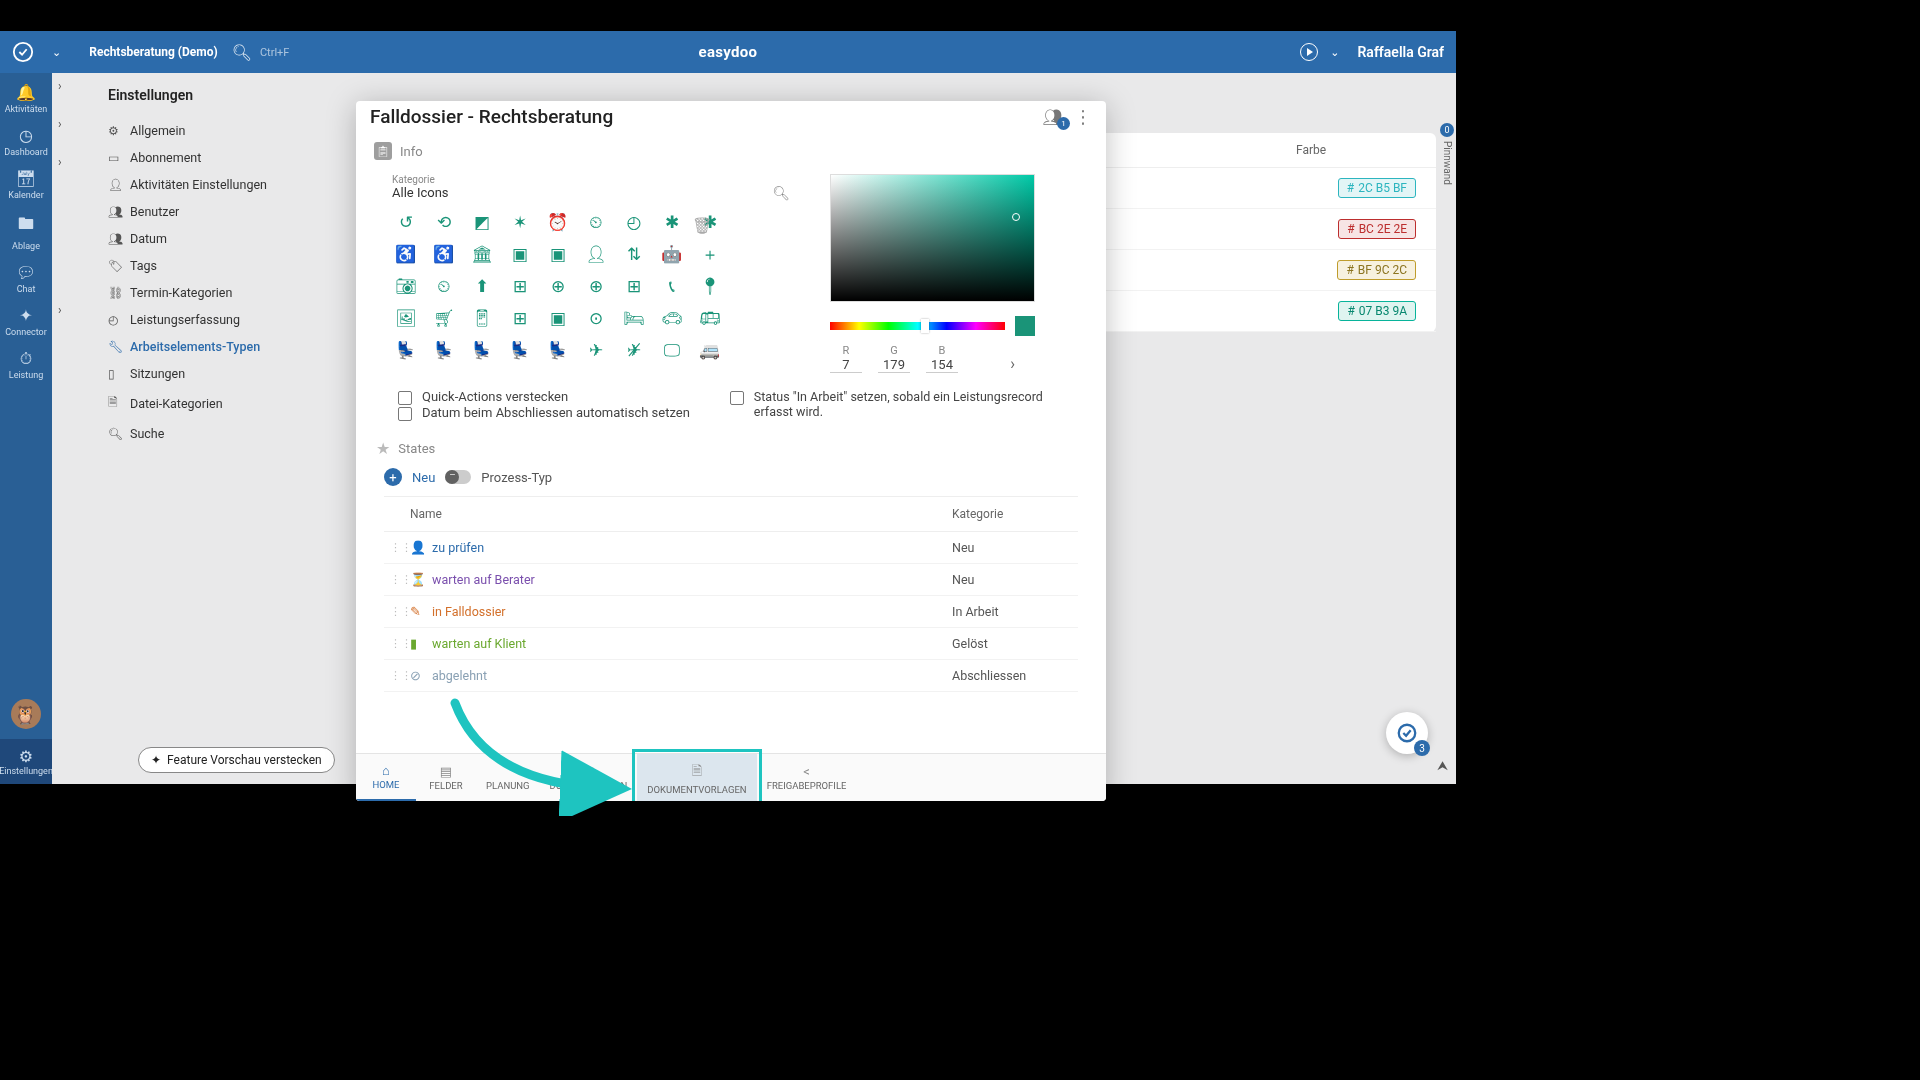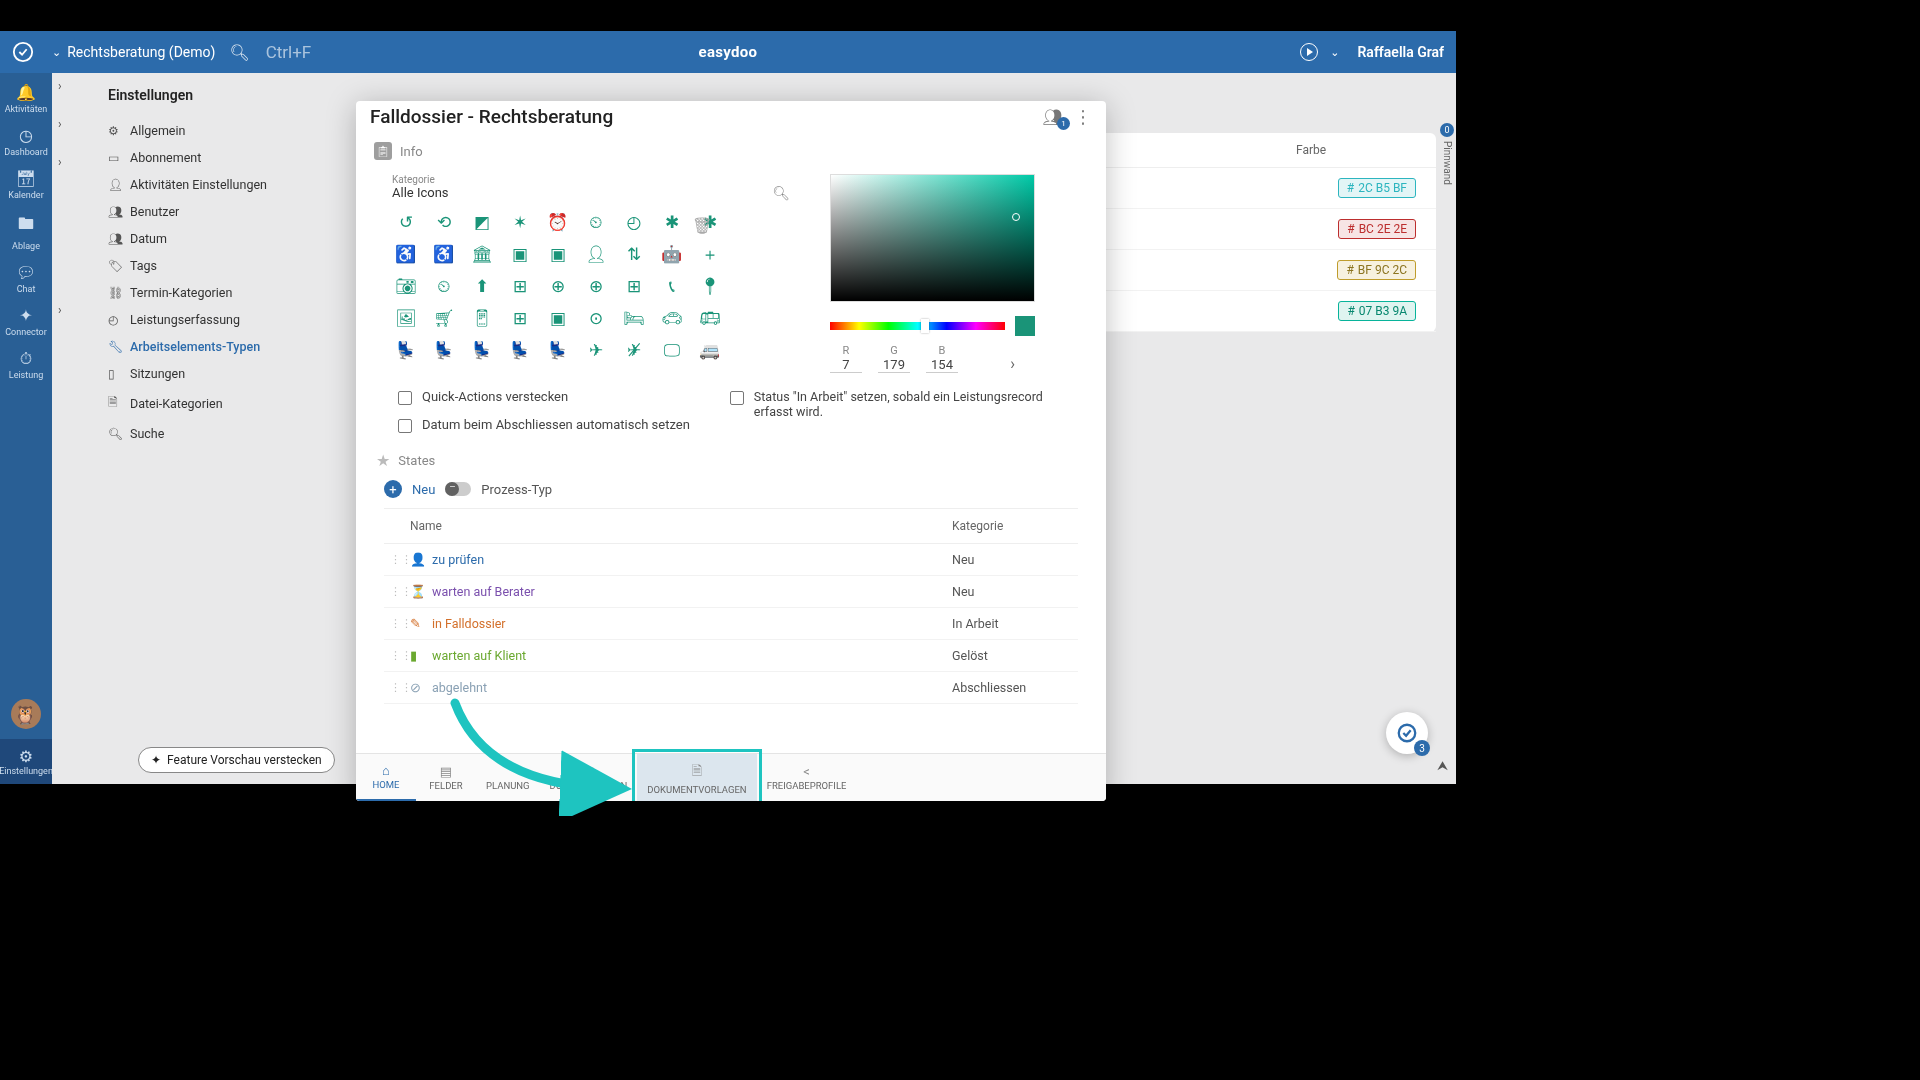--- a/index.html
+++ b/index.html
@@ -1,23 +1,23 @@
 <!DOCTYPE html>
 <html><head>
 <meta charset="utf-8">
 <style>
 * { margin: 0; padding: 0; box-sizing: border-box; font-family: -apple-system, BlinkMacSystemFont, "Segoe UI", Roboto, sans-serif; }
 body { background: #000; width: 1456px; height: 816px; overflow: hidden; position: relative; }
 .app-window { position: absolute; top: 31px; left: 0; right: 0; bottom: 32px; background: #e9e9ea; }
 .top-bar { background: #2c6bab; height: 42px; display: flex; align-items: center; padding: 0 12px; color: #fff; }
 .top-bar .check-logo { width: 22px; height: 22px; margin-right: 18px; }
 .top-bar .chev { margin-right: 6px; font-size: 11px; }
-.top-bar .proj { font-weight: 400; font-size: 14px; }
+.top-bar .proj { font-weight: 700; font-size: 12px; margin-left: 22px; }
 .top-bar .search-icn { margin-left: 14px; opacity: .85; }
-.top-bar .search-hint { margin-left: 16px; opacity: .6; font-size: 17px; }
+.top-bar .search-hint { margin-left: 8px; opacity: .6; font-size: 11px; }
 .top-bar .center-title { position: absolute; left: 50%; transform: translateX(-50%); font-weight: 700; font-size: 15px; letter-spacing: .3px; }
 .top-bar .right { margin-left: auto; display: flex; align-items: center; gap: 12px; }
 .top-bar .play-circle { width: 18px; height: 18px; border: 1.5px solid #fff; border-radius: 50%; display: flex; align-items: center; justify-content: center; }
 .top-bar .play-circle::before { content: ""; border-left: 6px solid #fff; border-top: 4px solid transparent; border-bottom: 4px solid transparent; margin-left: 2px; }
 .top-bar .user-name { font-weight: 600; font-size: 14px; }
 
 .left-rail { position: absolute; top: 42px; left: 0; bottom: 0; width: 52px; background: #295f95; color: #cdddee; display: flex; flex-direction: column; align-items: center; padding-top: 4px; }
 .left-rail .rail-item { display: flex; flex-direction: column; align-items: center; padding: 6px 0; font-size: 9px; width: 100%; cursor: pointer; }
 .left-rail .rail-item .ic { font-size: 16px; margin-bottom: 2px; }
 .left-rail .spacer { flex: 1; }
@@ -83,21 +83,21 @@
 .hue-row { display: flex; align-items: center; gap: 10px; margin-top: 14px; width: 205px; }
 .hue-bar { flex: 1; height: 8px; background: linear-gradient(to right, red, #ff0, #0f0, #0ff, #00f, #f0f, red); position: relative; cursor: pointer; }
 .hue-bar .thumb { position: absolute; top: -3px; left: 52%; width: 8px; height: 14px; background: #fff; box-shadow: 0 0 2px rgba(0,0,0,.4); }
 .cur-sw { width: 20px; height: 20px; background: #1a9478; }
 .rgb-row { display: flex; gap: 16px; margin-top: 8px; align-items: flex-end; width: 205px; }
 .rgb-col { display: flex; flex-direction: column; align-items: center; font-size: 11px; color: #888; }
 .rgb-col input { width: 32px; border: none; border-bottom: 1px solid #ccc; text-align: center; font-size: 13px; color: #444; outline: none; }
 .rgb-row .arrow { margin-left: auto; font-size: 16px; color: #666; margin-right: 20px; cursor: pointer; }
 
 .chk-row { display: flex; gap: 40px; padding: 6px 28px 4px; }
-.chk-col { display: flex; flex-direction: column; gap: 12px; font-size: 13px; color: #444; }
+.chk-col { display: flex; flex-direction: column; font-size: 13px; color: #444; }
 .chk { display: flex; align-items: flex-start; gap: 10px; }
 .chk .box { width: 14px; height: 14px; border: 1.5px solid #777; border-radius: 2px; flex-shrink: 0; margin-top: 2px; cursor: pointer; }
 .chk-col.right { max-width: 320px; font-size: 12.5px; }
 
 .states-hdr { display: flex; align-items: center; gap: 8px; color: #888; font-size: 13px; padding: 14px 6px 4px; }
 .states-hdr .star { font-size: 16px; color: #bbb; }
 .states-ctrl { display: flex; align-items: center; gap: 10px; padding: 6px 14px; font-size: 13px; }
 .states-ctrl .plus { width: 18px; height: 18px; background: #2c6bab; border-radius: 50%; color: #fff; display: flex; align-items: center; justify-content: center; font-size: 13px; cursor: pointer; }
 .states-ctrl .neu { color: #2c6bab; cursor: pointer; }
 .states-ctrl .toggle { width: 26px; height: 14px; background: #ccc; border-radius: 8px; position: relative; cursor: pointer; }

